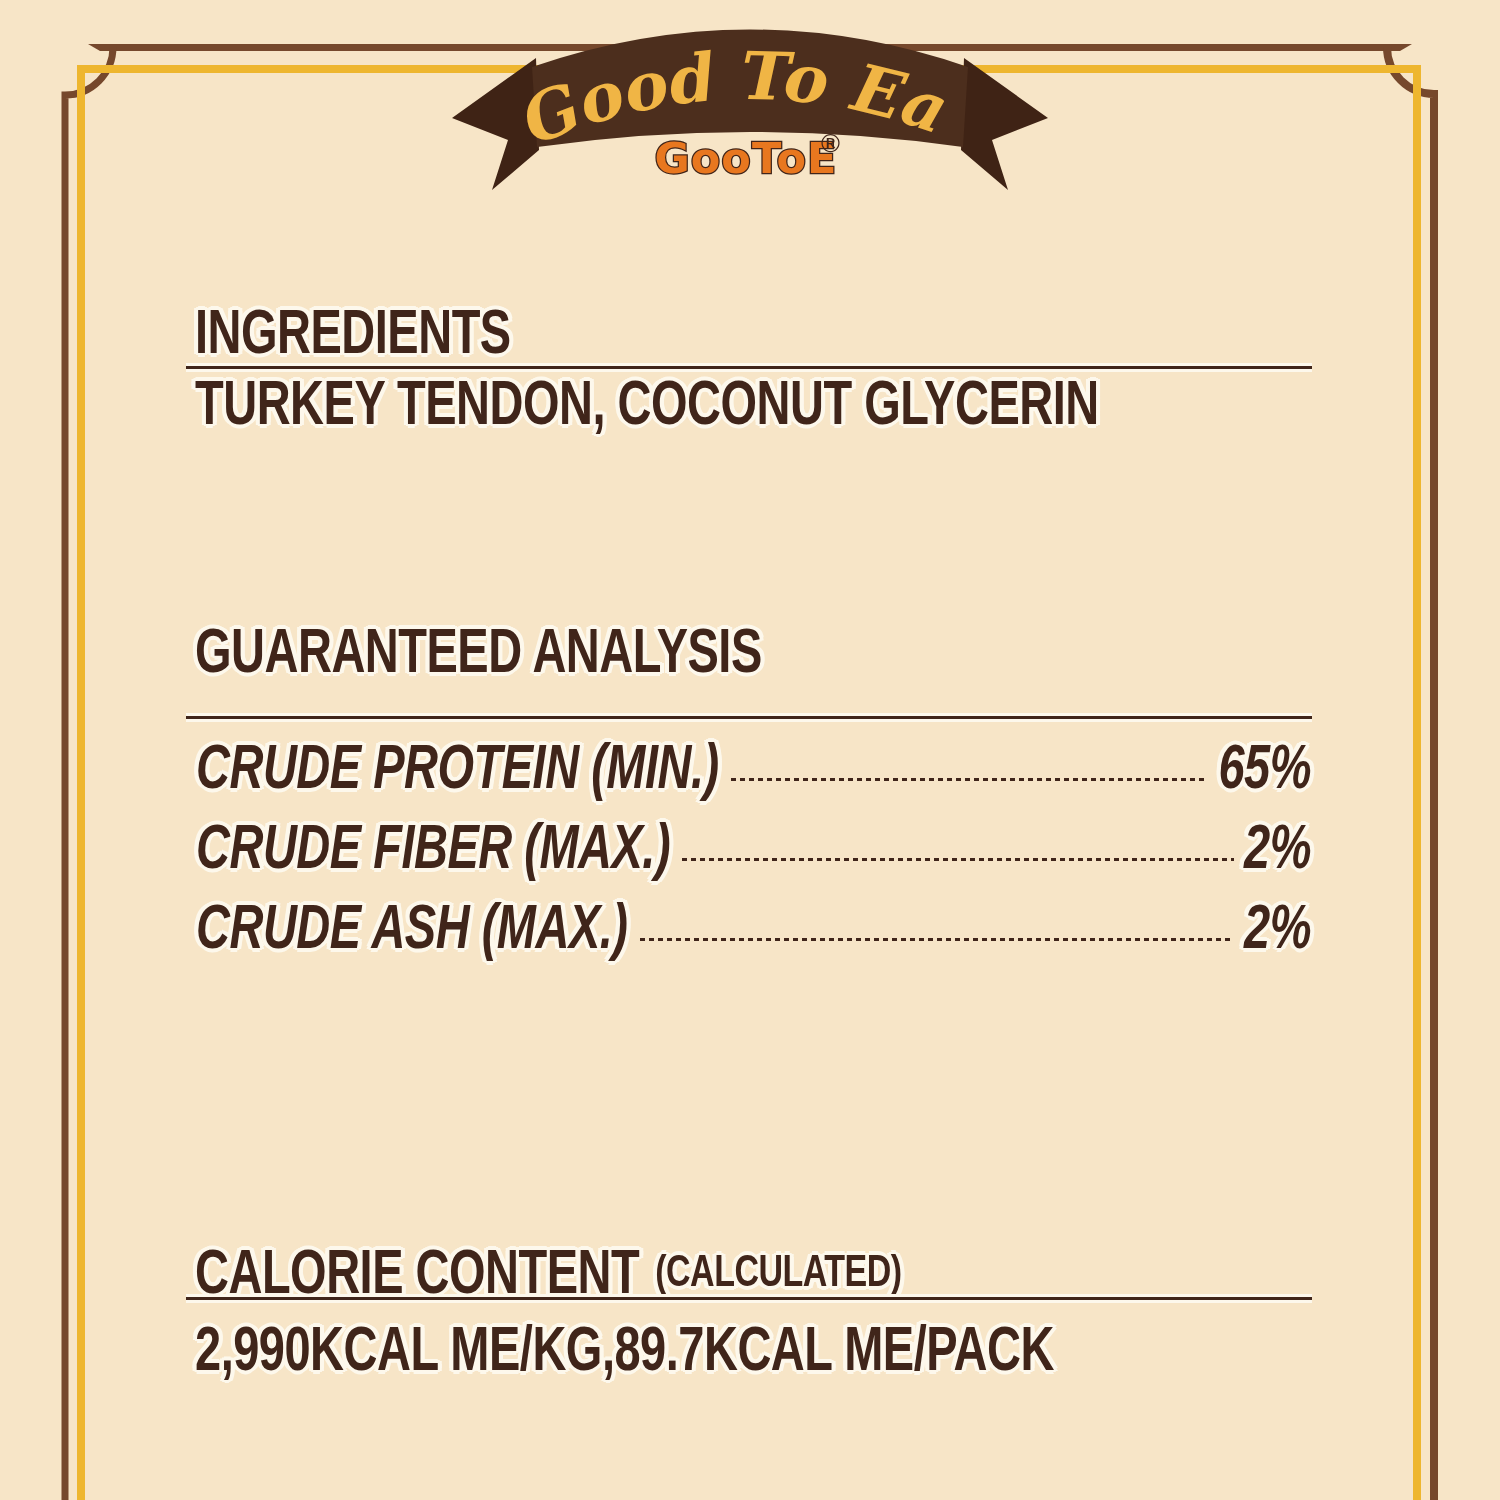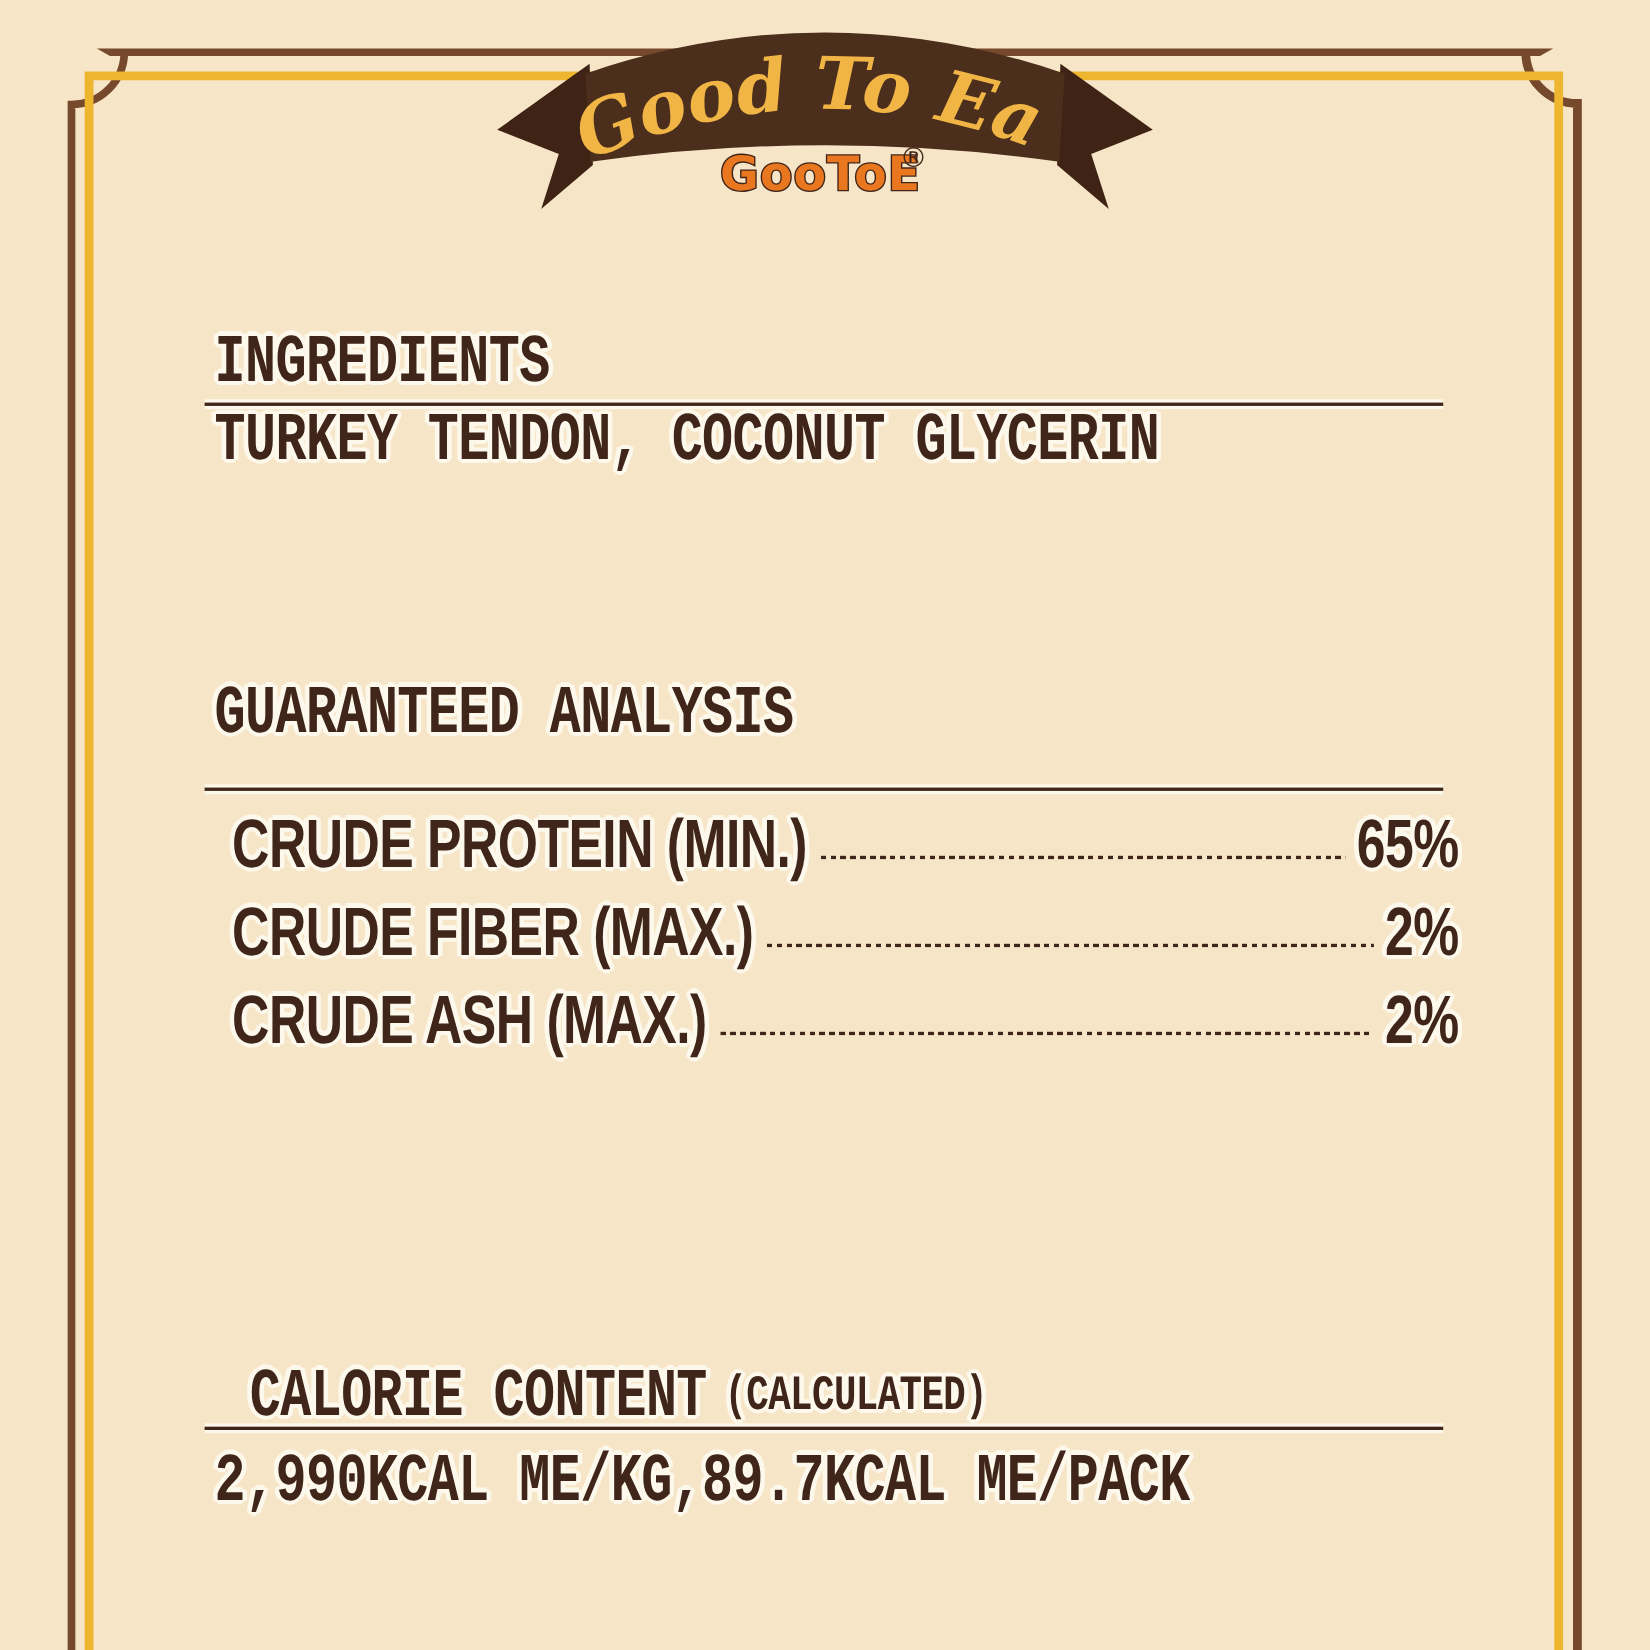--- a/index.html
+++ b/index.html
@@ -22,30 +22,30 @@
     transform:scaleY(1.32);
     transform-origin:left top;
     color:#40251a;
     text-shadow:
       3px 0 0 #fdf8ec, -3px 0 0 #fdf8ec, 0 3px 0 #fdf8ec, 0 -3px 0 #fdf8ec,
       2px 2px 0 #fdf8ec, -2px 2px 0 #fdf8ec, 2px -2px 0 #fdf8ec, -2px -2px 0 #fdf8ec,
       4px 1px 0 #fdf8ec, -4px 1px 0 #fdf8ec, 4px -1px 0 #fdf8ec, -4px -1px 0 #fdf8ec;
   }
   .t.small { font-size:34px; line-height:47px; }
 
-  .abs { position:absolute; left:0;font-family:Liberation Mono, monospace; }
-  .h-row { display:flex; align-items:flex-start; gap:16px;margin-left:32px; }
+  .abs { position:absolute; left:0; }
+  .h-row { display:flex; align-items:flex-start; gap:16px; }
 
   .rule {
     position:absolute; left:-9px; width:1126px; height:3px;
     background:#40251a;
     box-shadow:0 -3px 0 #fdf8ec, 0 3px 0 #fdf8ec;
   }
 
-  .rows { position:absolute; left:16px; top:728px; width:1115px; }
+  .rows { position:absolute; left:1px; top:728px; width:1115px;font-style:italic; }
   .arow {
     display:flex; align-items:flex-end;
     height:80px; padding-bottom:11px; box-sizing:border-box;
   }
   .arow .t { transform-origin:left bottom; }
   .leader {
     flex:1; height:3px; margin:0 10px 16px 12px;
     background:repeating-linear-gradient(90deg, #40251a 0 5px, transparent 5px 9px);
   }
 </style>

